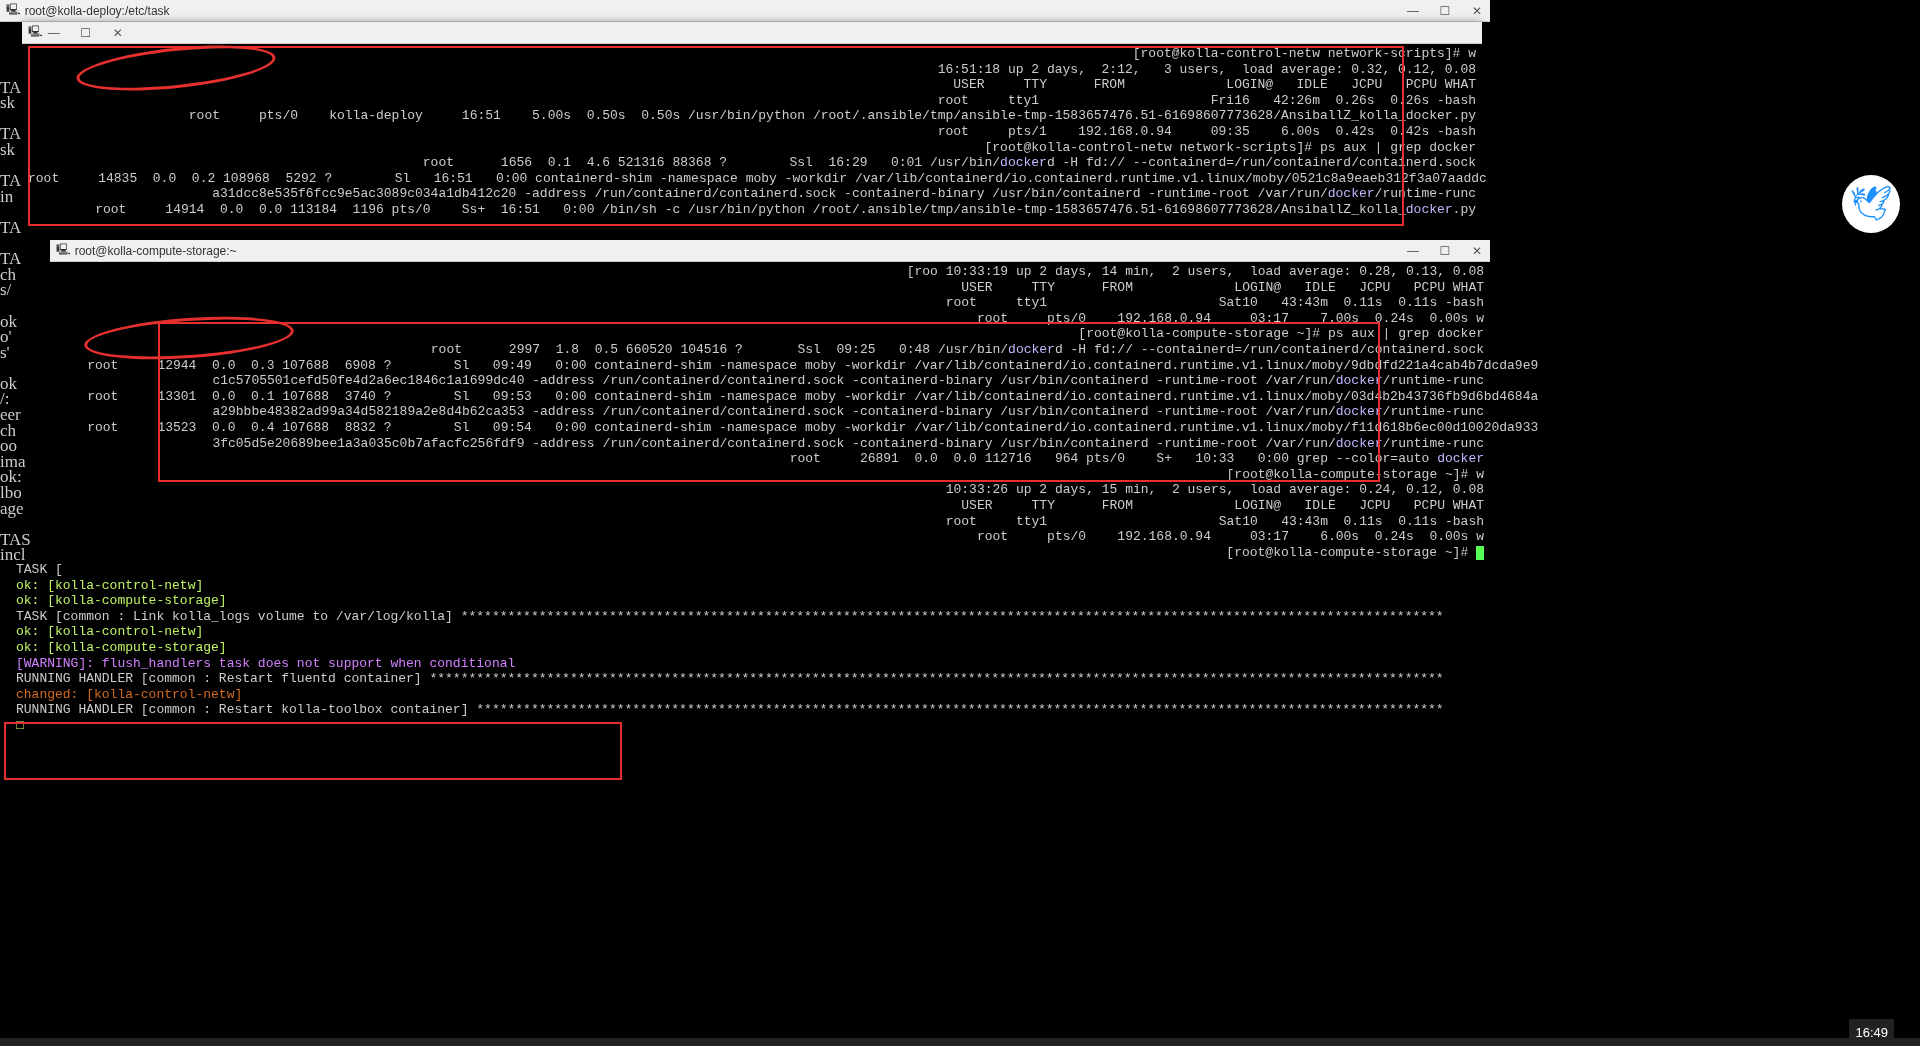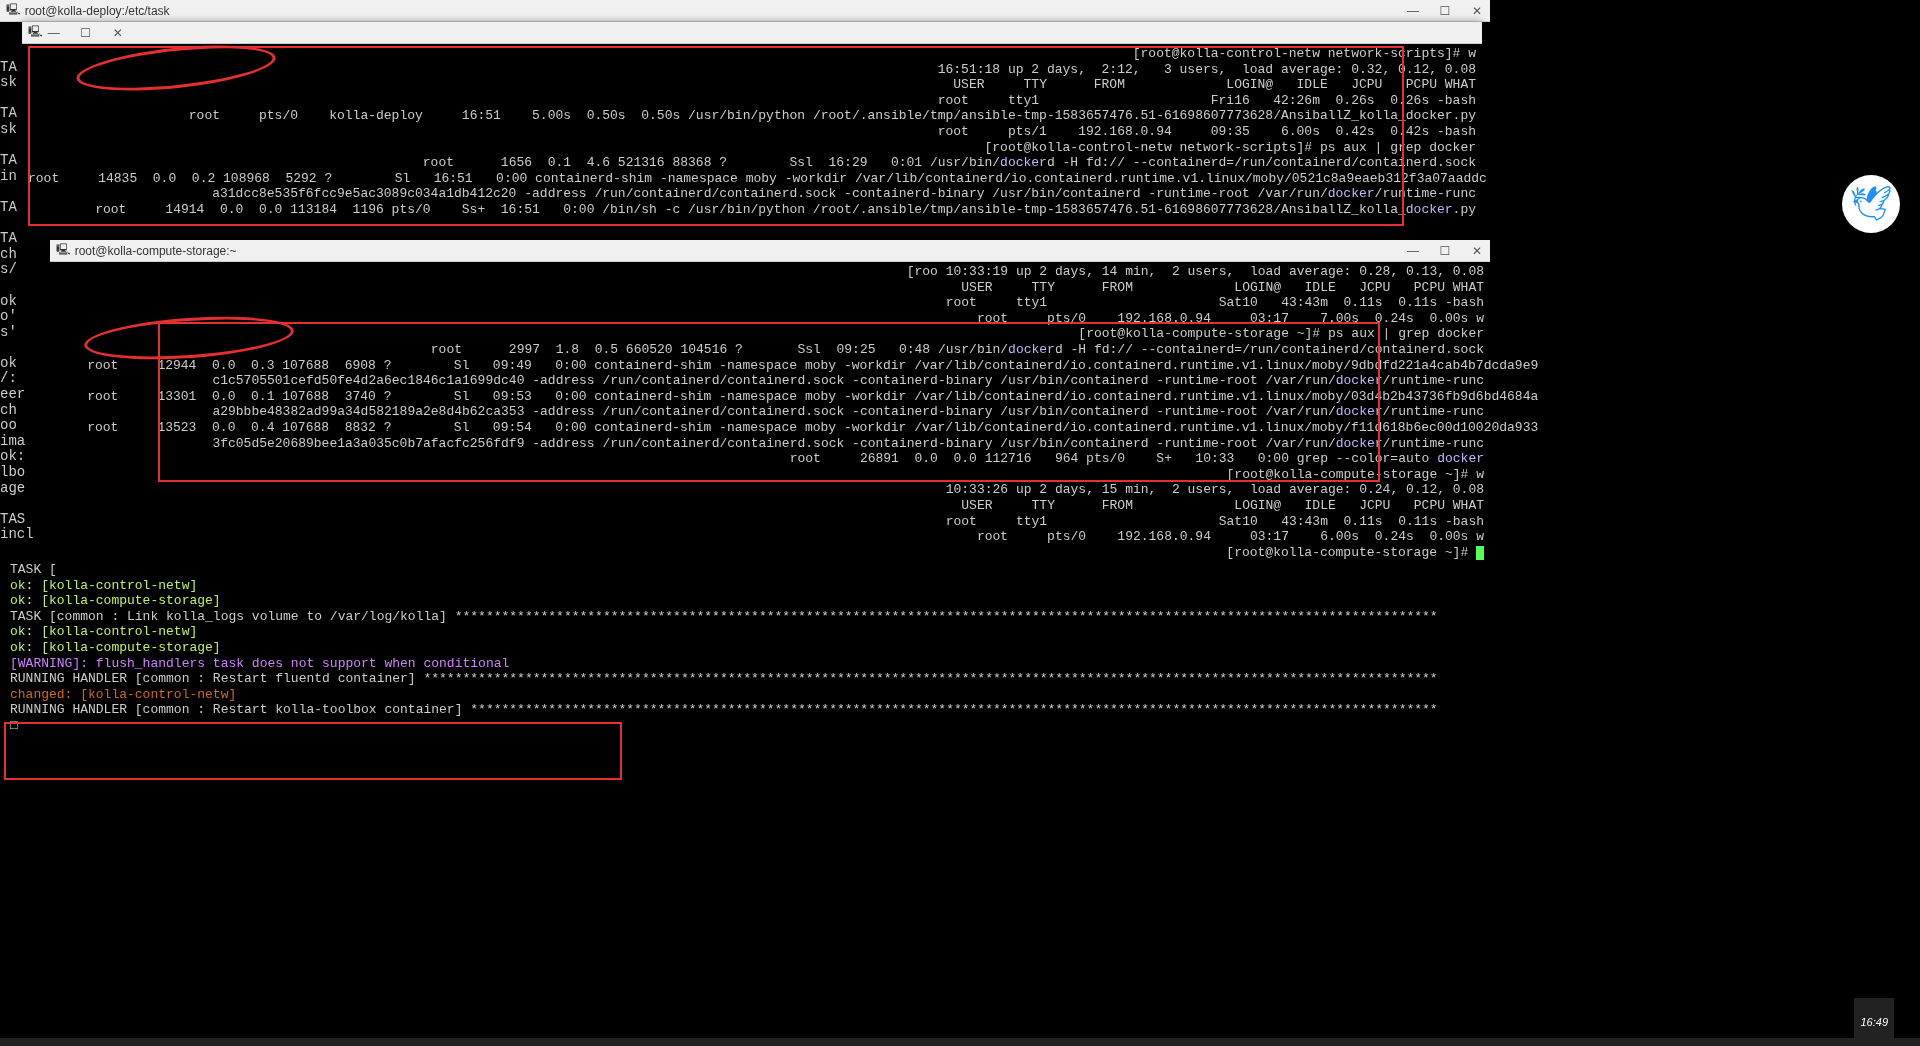--- a/index.html
+++ b/index.html
@@ -79,21 +79,21 @@
 }
 .bg-term {
   position: absolute;
   left: 0;
   top: 560px;
   width: 1490px;
   background: #000;
   color: #ccc;
   white-space: pre;
   line-height: 15.6px;
-  padding: 2px 10px;
+  padding: 2px 16px;
 }
 .floating-logo {
   position: absolute;
   right: 20px;
   top: 175px;
   width: 58px;
   height: 58px;
   background: #fff;
   border-radius: 50%;
   display: flex;
@@ -106,35 +106,35 @@
   position: absolute;
   bottom: 0; left: 0; right: 0;
   height: 8px;
   background: #222;
 }
 .clock {
   position: absolute;
   right: 26px;
   bottom: 0;
   color: #fff;
-  font-size: 11px;
+  font-size: 13px;
   font-family: "Segoe UI", sans-serif;
   background: #222;
-  padding: 18px 6px;
-  font-style: italic;
+  padding: 6px 6px;
 }
 .left-frag {
   position: absolute;
   left: 0;
-  top: 44px;
+  top: 64px;
   width: 30px;
   color: #ccc;
   white-space: pre;
   line-height: 15.6px;
-  font-size: 14px;
+  font-size: 17px;
+  font-family: Liberation Serif, serif;
 }
 </style>
 </head>
 <body>
 
 <div class="window-back">
   <div class="titlebar">
     <span class="icon">🖳</span>
     <span class="title">root@kolla-deploy:/etc/task</span>
     <div class="wbtns">

